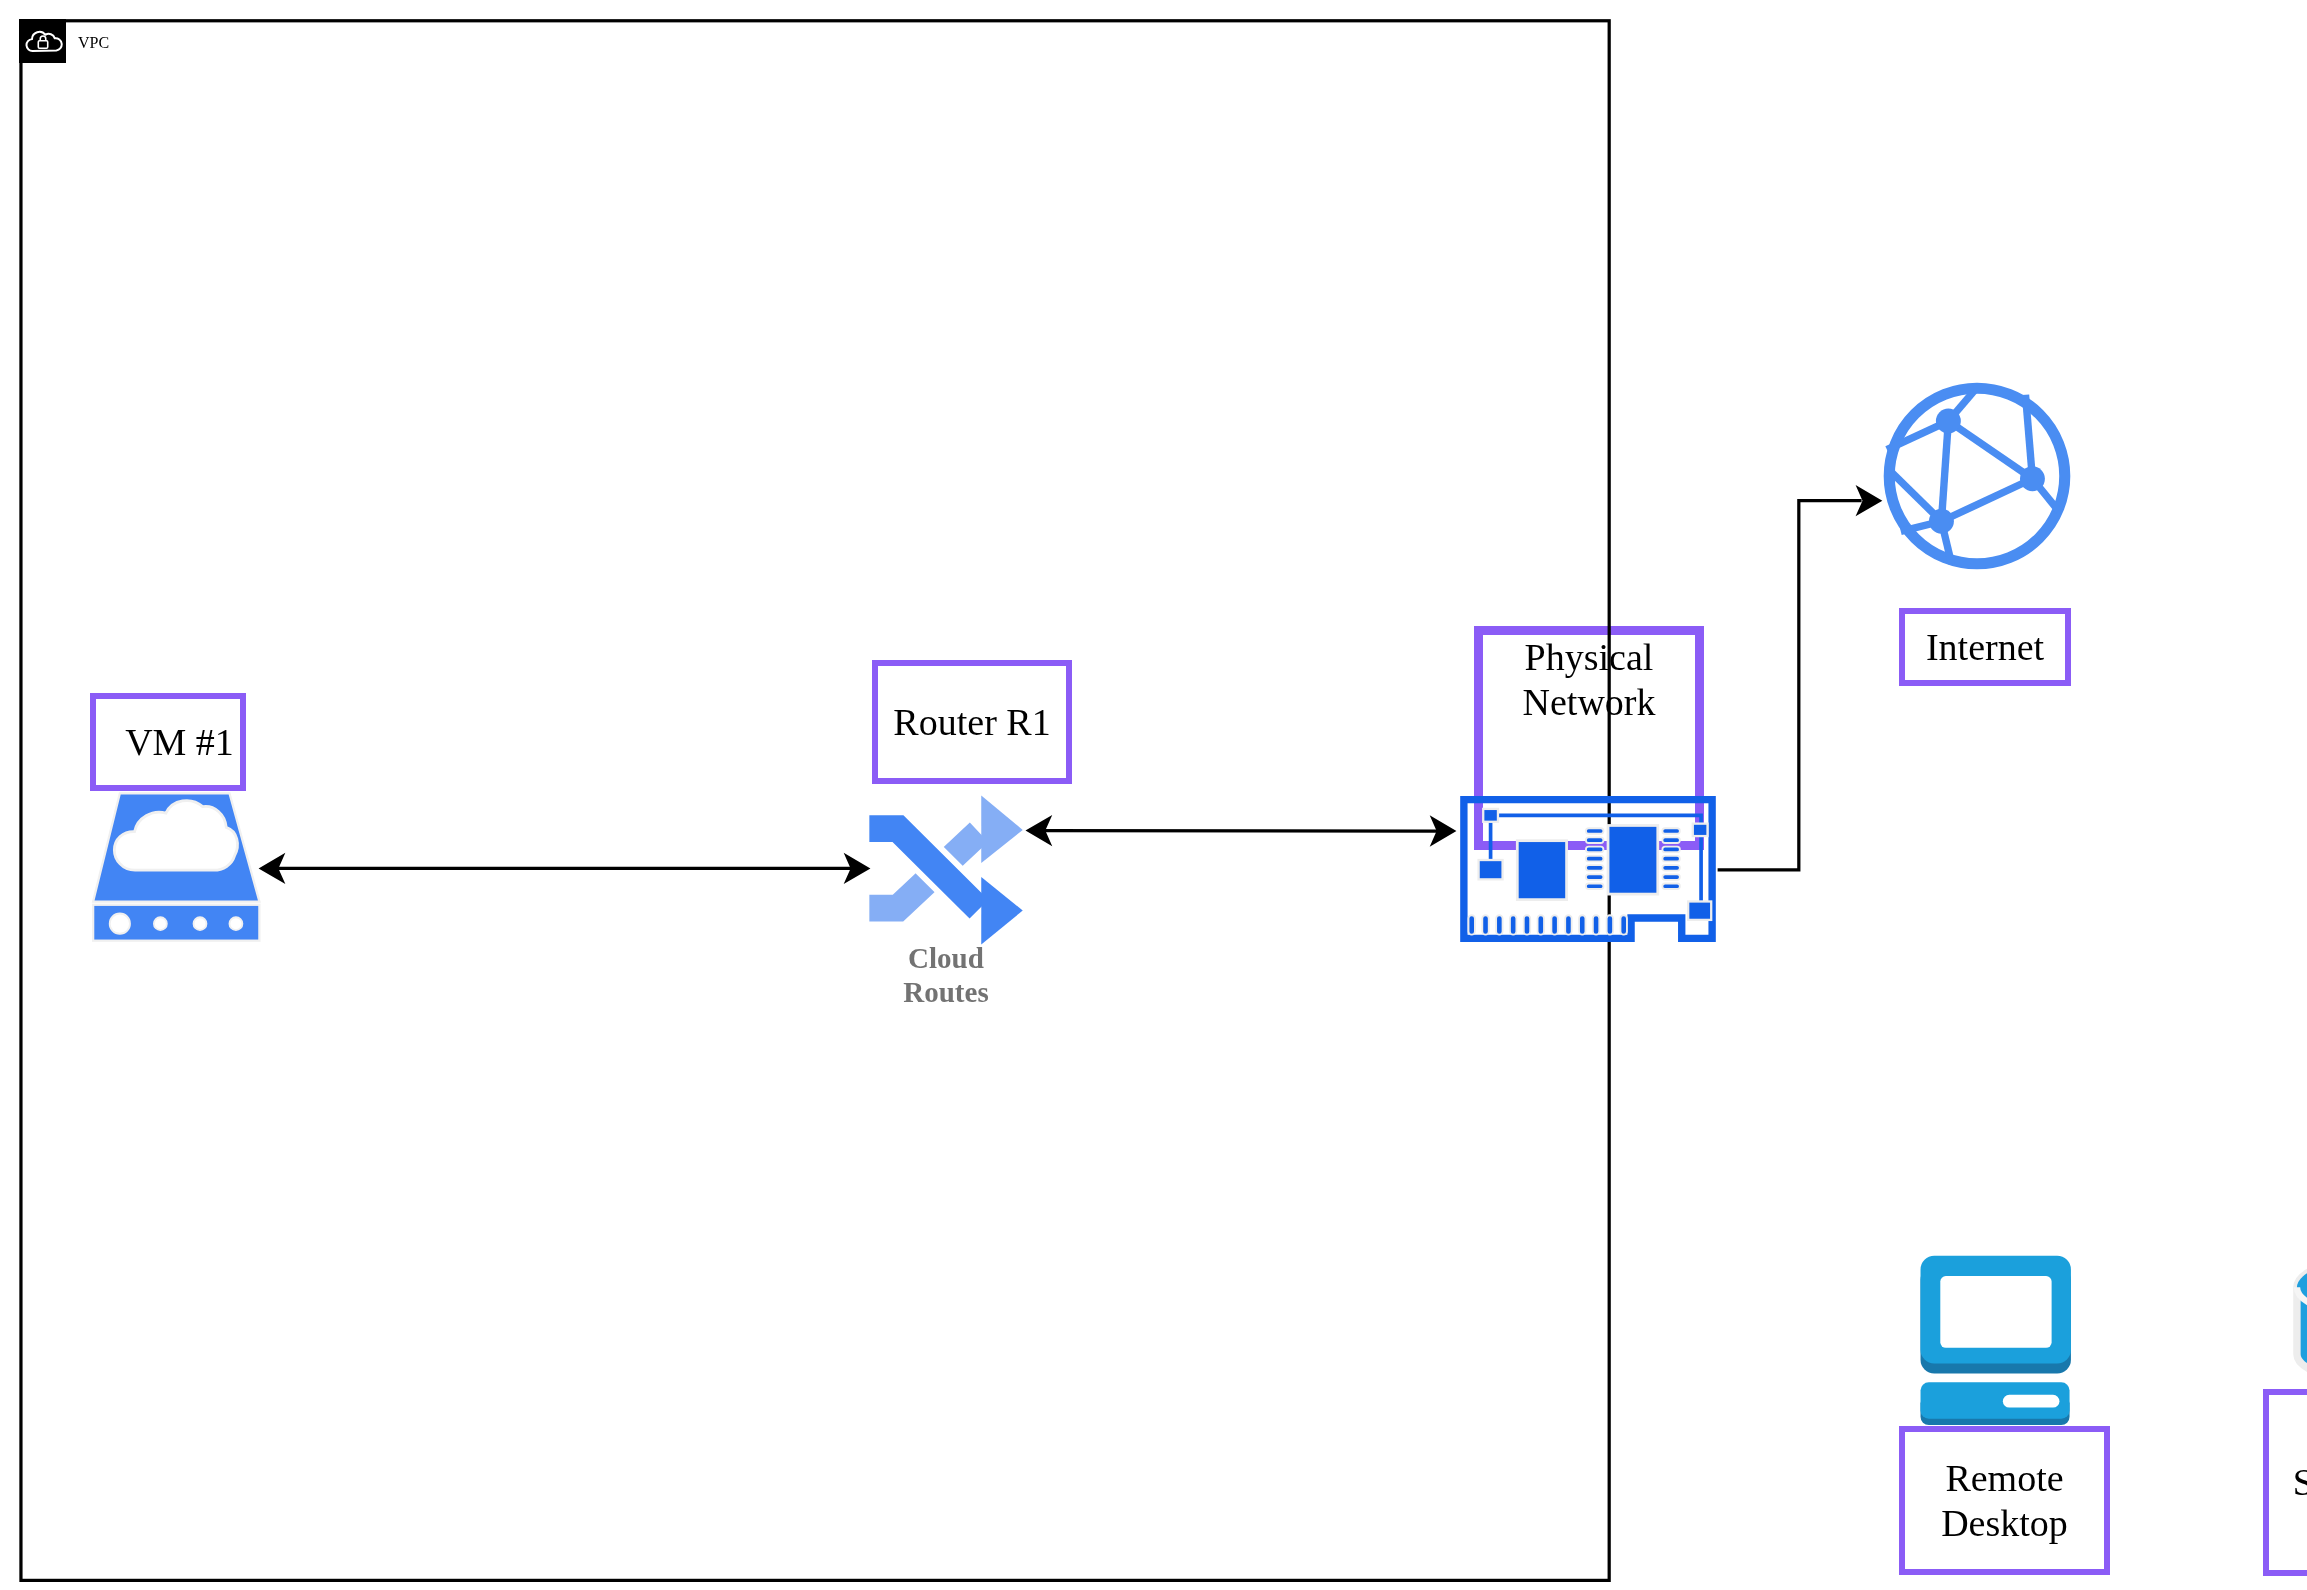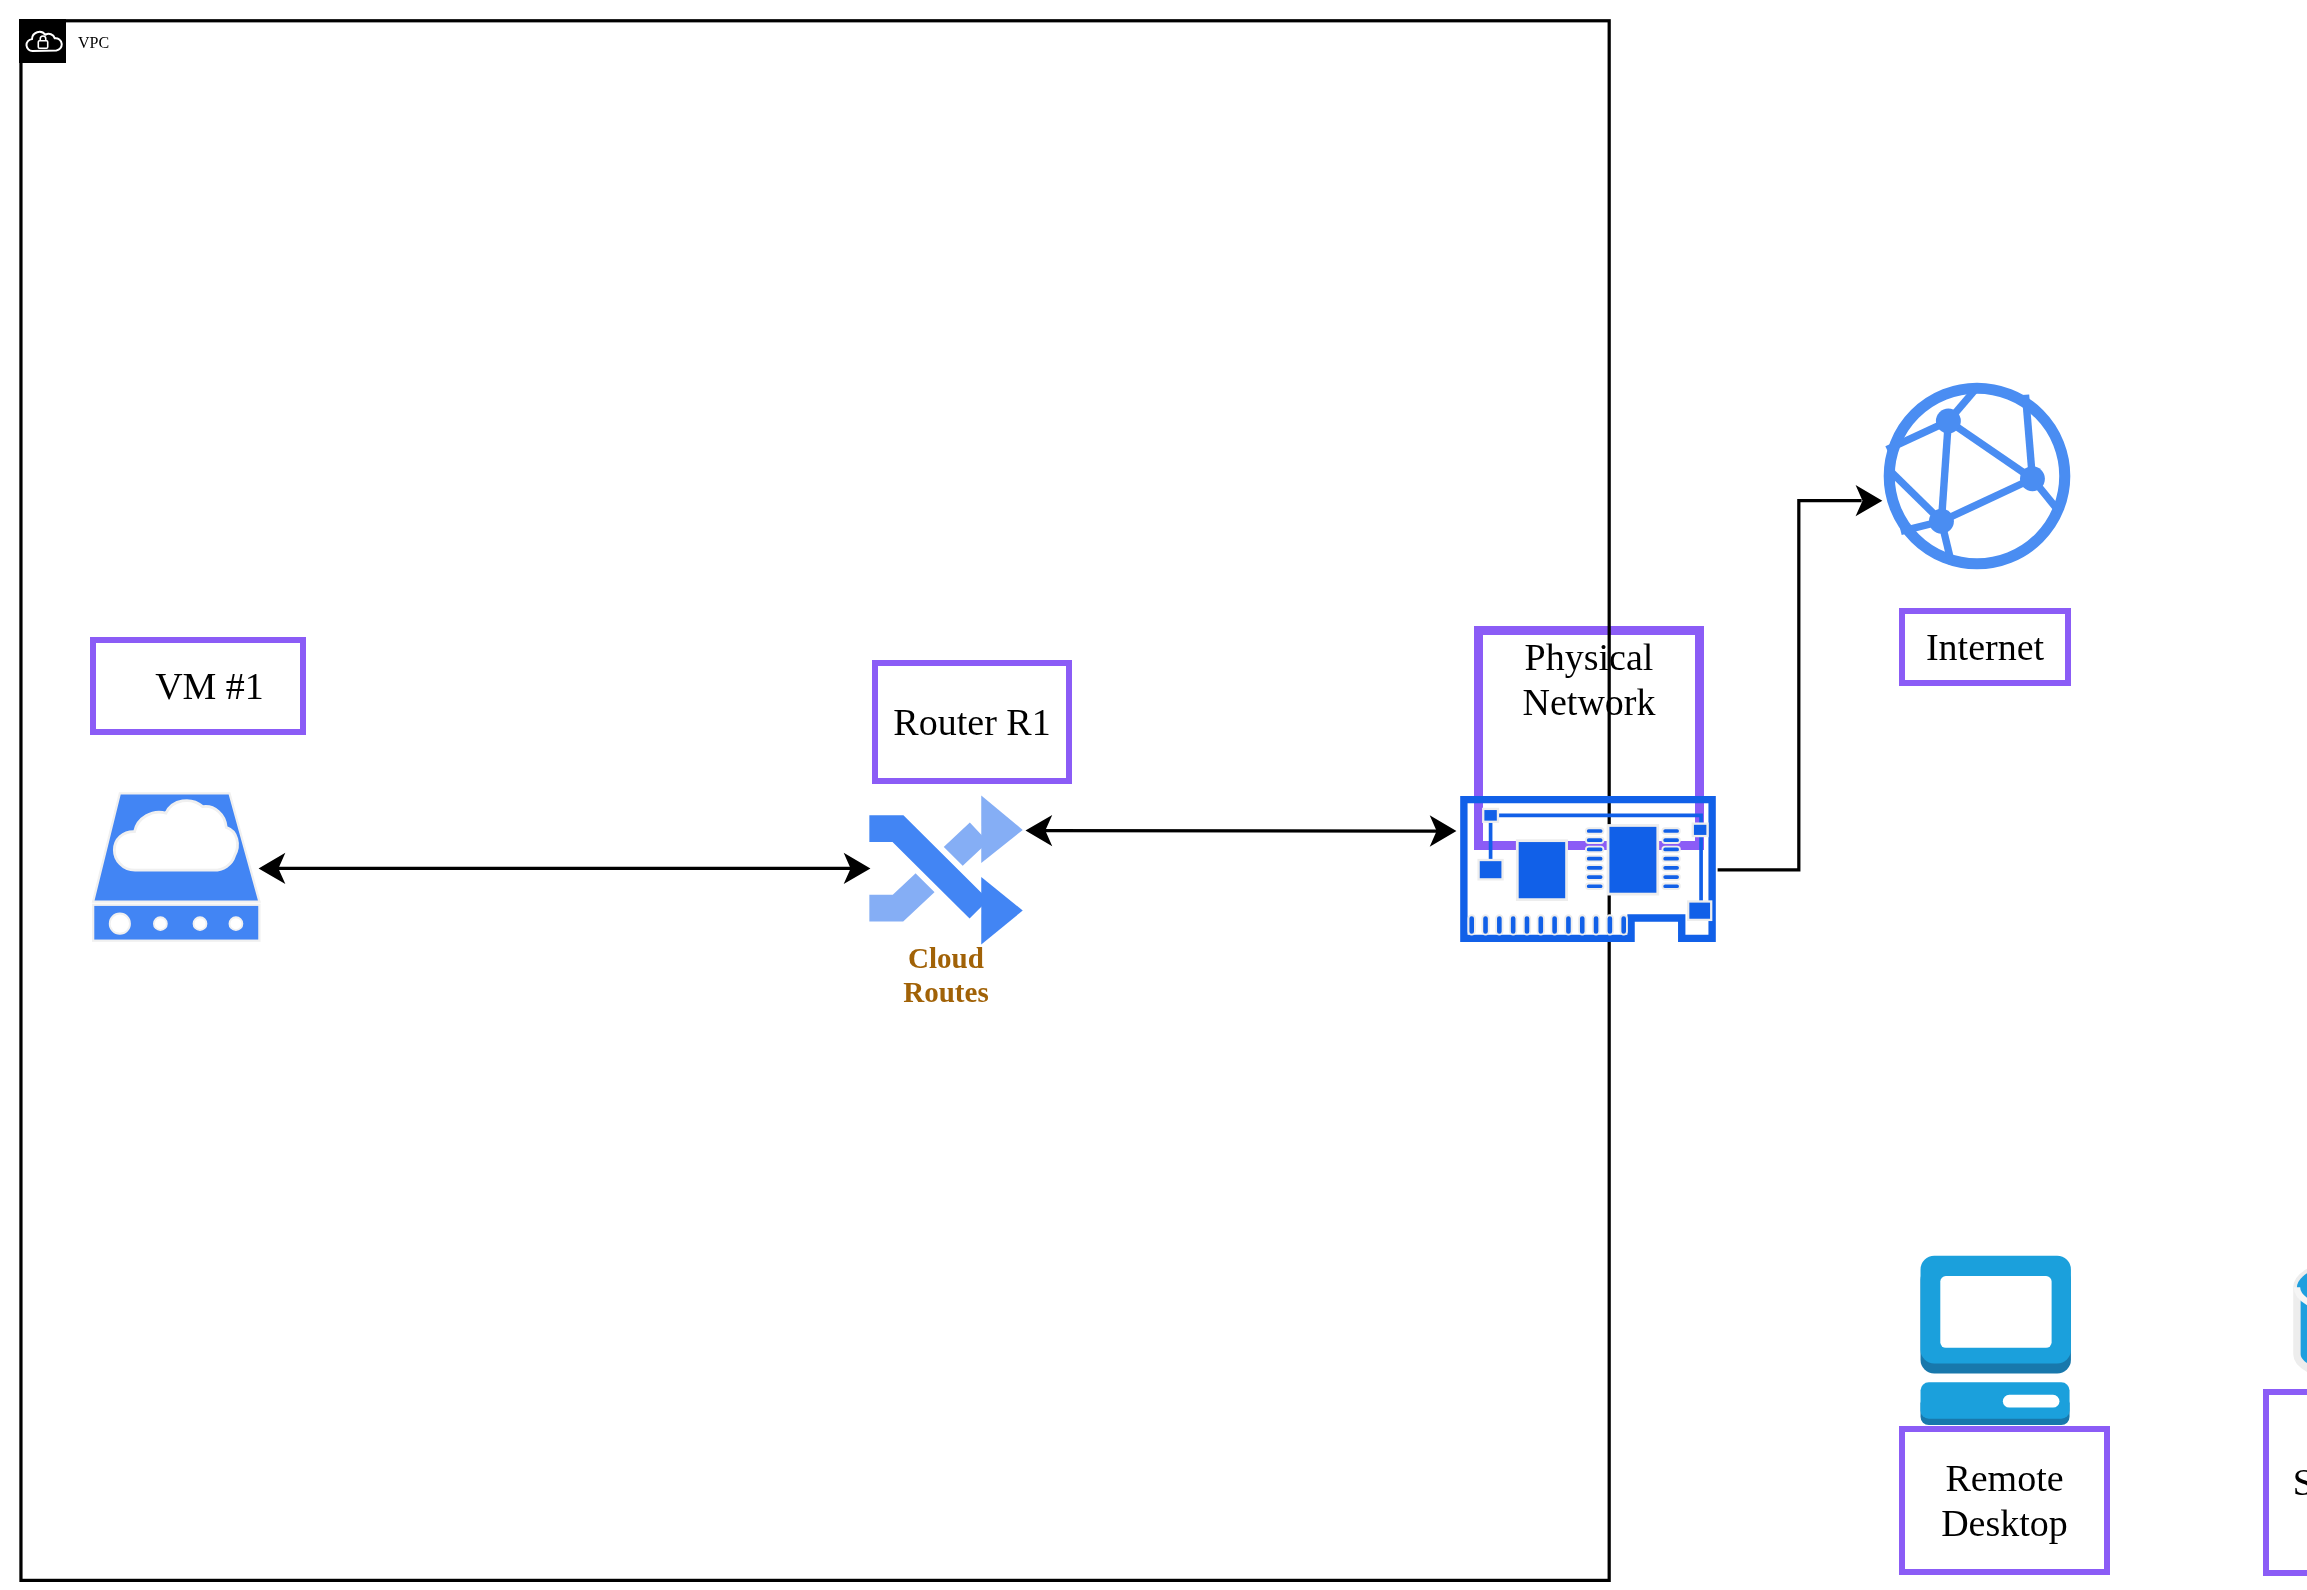--- a/index.html
+++ b/index.html
@@ -18,29 +18,29 @@
   .icon-svg{position:absolute;z-index:3;}
   .vpc-badge{
     position:absolute;left:19.4px;top:19.4px;width:47px;height:44px;background:#000;z-index:3;
     display:flex;align-items:center;justify-content:center;
   }
   .vpc-title{
     position:absolute;left:78px;top:28px;font-size:16px;line-height:29.5px;z-index:1;
   }
   .routes-caption{
     position:absolute;left:877px;top:941px;width:138px;text-align:center;
-    font-size:29px;line-height:34px;font-weight:bold;color:#a16207;z-index:1;
+    font-size:29px;line-height:34px;font-weight:bold;color:#737373;z-index:1;
   }
 </style>
 </head>
 <body>
 
 <div class="canvas">
 
-  <div class="label-box" style="left:90px;top:637px;width:216px;height:98px;padding-left:23px;">
+  <div class="label-box" style="left:90px;top:693px;width:156px;height:98px;padding-left:23px;">
     <span>VM #1</span>
   </div>
 
   <div class="label-box" style="left:872px;top:660px;width:200px;height:124px;">
     <span>Router R1</span>
   </div>
 
   <div class="label-box transparent" style="left:1474px;top:626px;width:230px;height:224px;border-width:9.2px;justify-content:flex-start;">
     <span>Physical</span>
     <span>Network</span>

